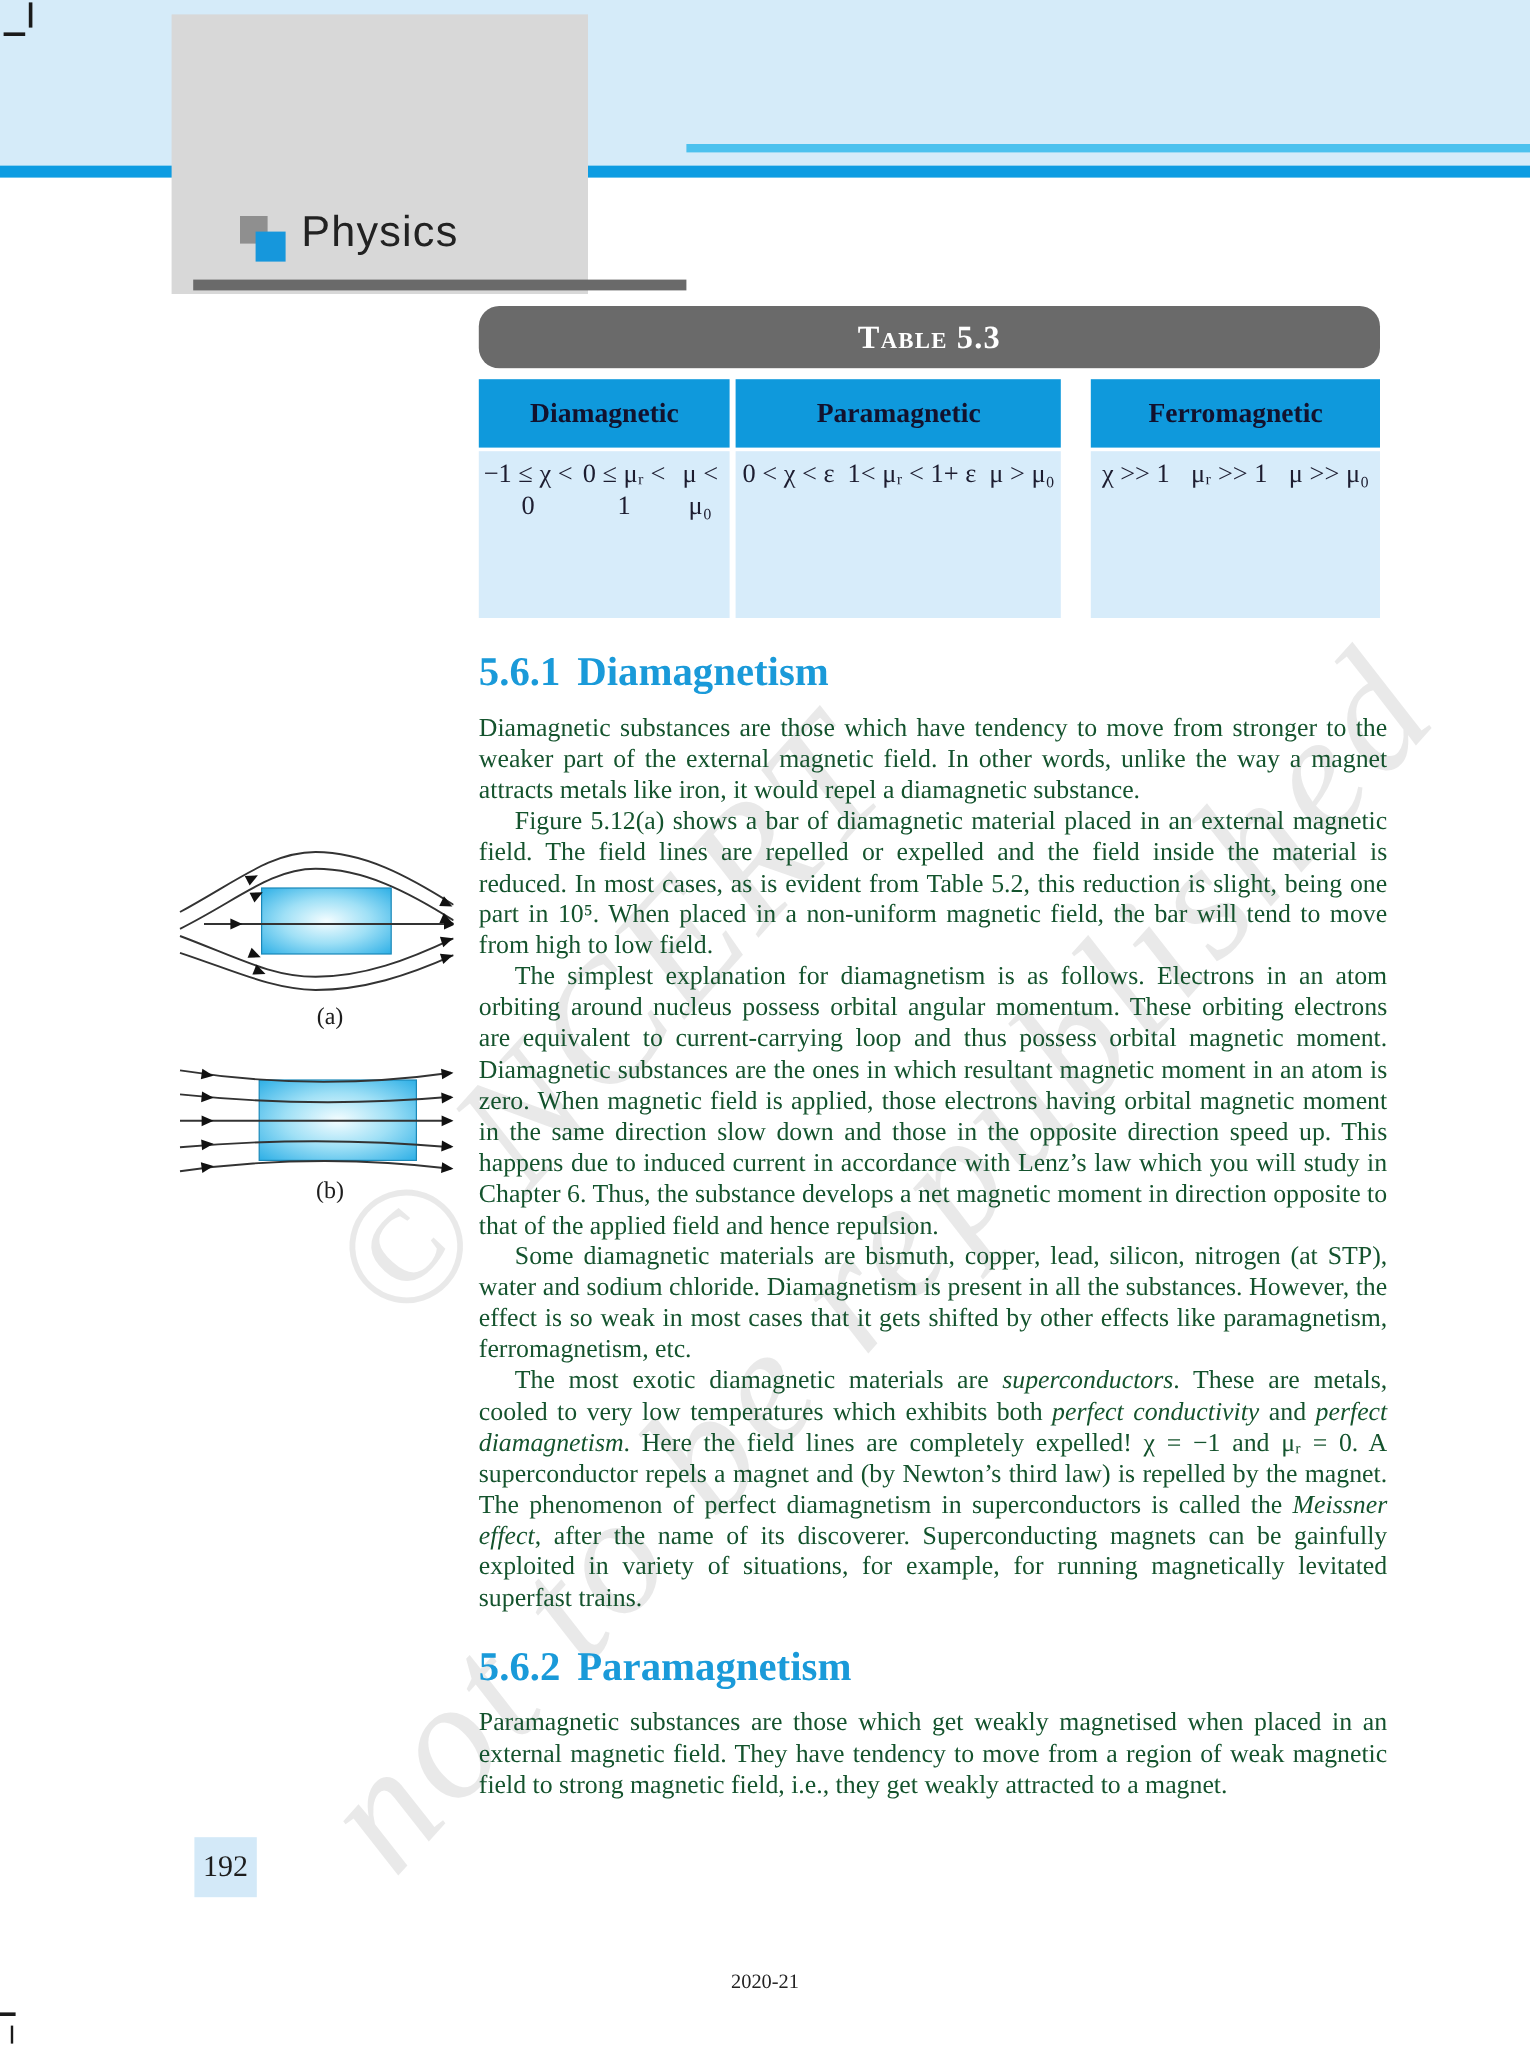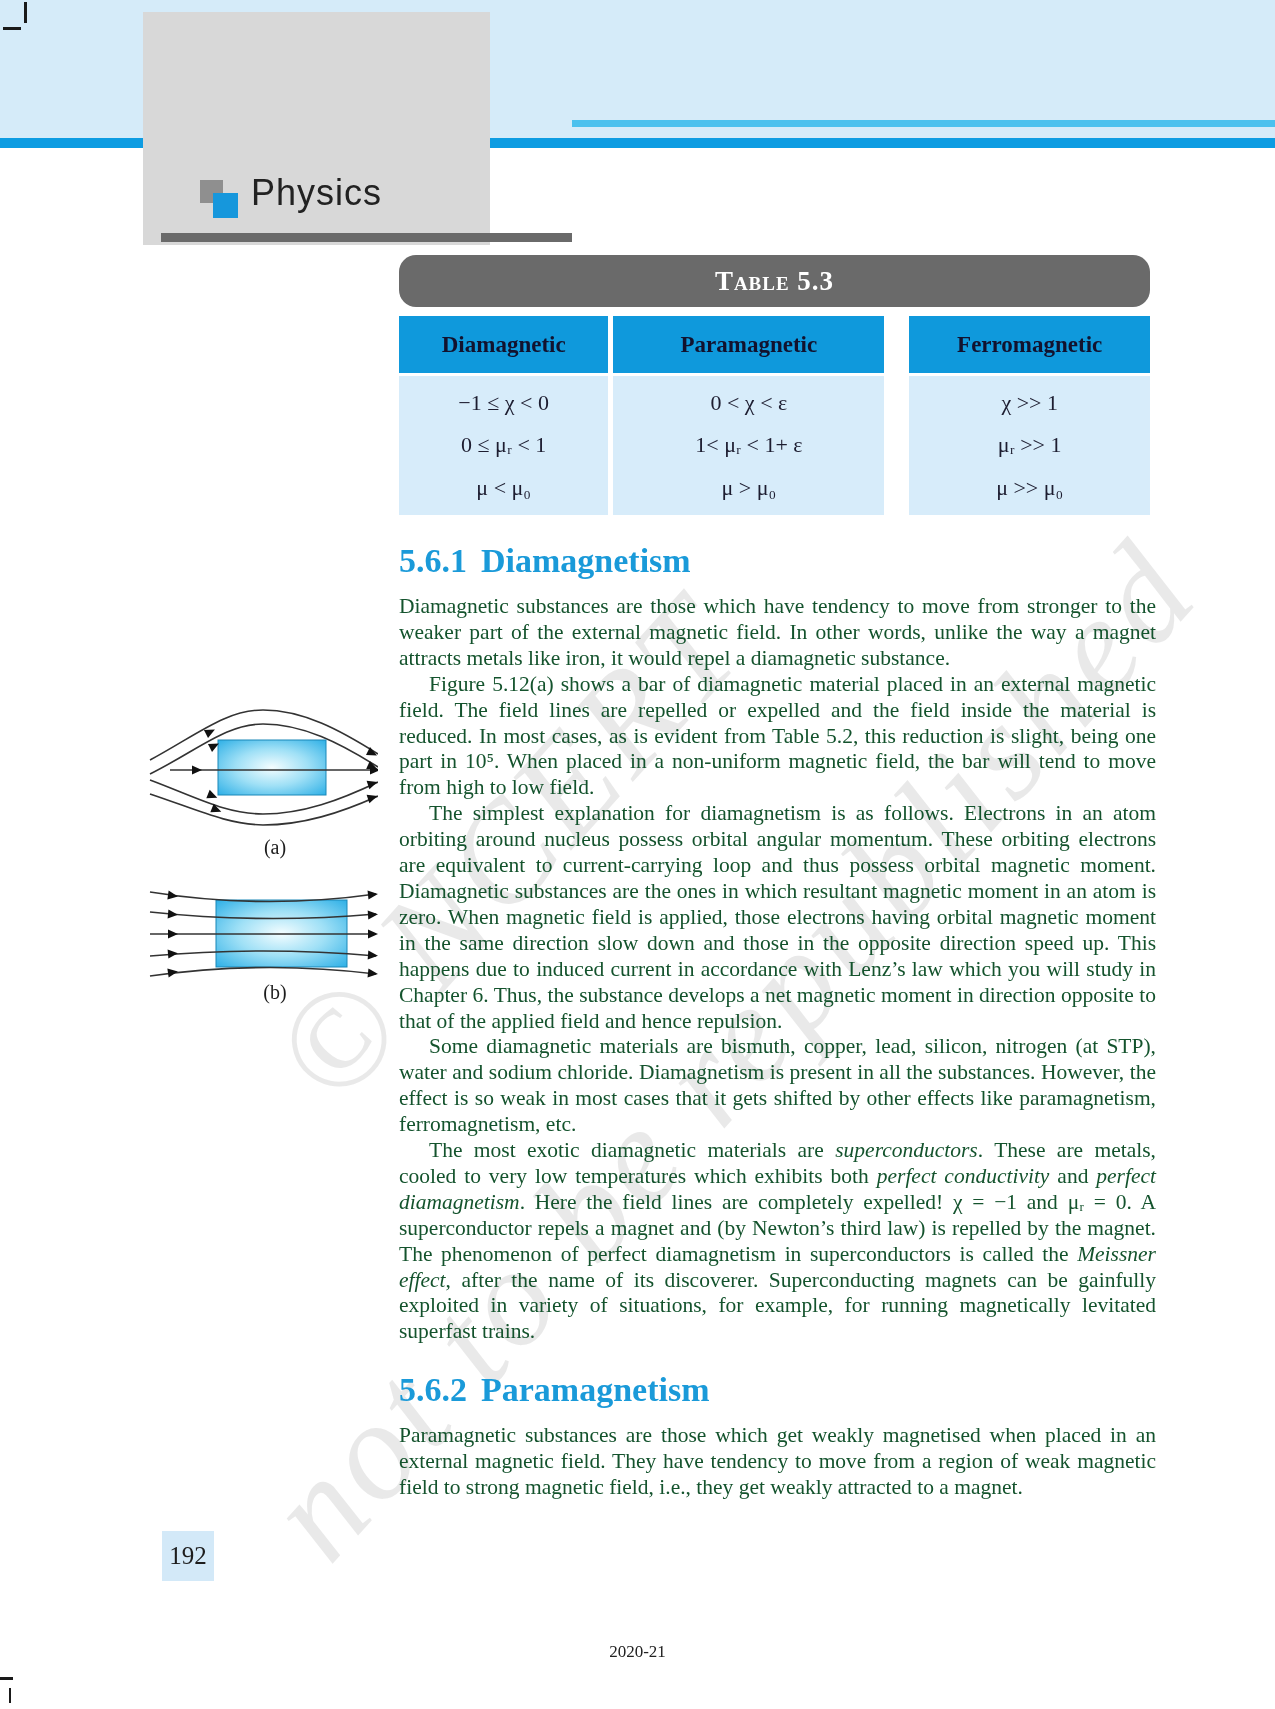--- a/index.html
+++ b/index.html
@@ -39,21 +39,21 @@
 
   
   .tbl{position:absolute;left:399px;top:255px;width:751px;z-index:2;}
   .tbl-title{height:52px;line-height:52px;background:var(--bar-gray);color:#ffffff;text-align:center;
      font-weight:bold;font-size:27px;font-variant:small-caps;letter-spacing:1px;border-radius:17px;}
   .tbl-gap{height:9px;background:#ffffff;}
   .tbl-row{display:flex;gap:5px;}
   .tbl-hcell{background:var(--tbl-head);height:57px;line-height:57px;text-align:center;
      font-weight:bold;font-size:23px;color:#12122e;}
   .tbl-sep{height:3px;background:#ffffff;}
-  .tbl-bcell{background:var(--tbl-body);height:127px;display:flex;flex-direction:column;
+  .tbl-bcell{background:var(--tbl-body);height:127px;display:flex;flex-direction:row;
      justify-content:space-around;text-align:center;font-size:22px;color:#1d1d30;padding:6px 0;}
   .c1{width:221px;} .c2{width:286px;} .c3{width:254px;margin-left:20px;}
 
   
   .fig-svg{position:absolute;z-index:2;}
   .fig-a{left:148px;top:648px;}
   .fig-b{left:148px;top:884px;}
   .fig-label{position:absolute;width:60px;text-align:center;font-size:20px;color:#1d1d1d;z-index:2;}
   .lab-a{left:245px;top:836px;}
   .lab-b{left:245px;top:981px;}

